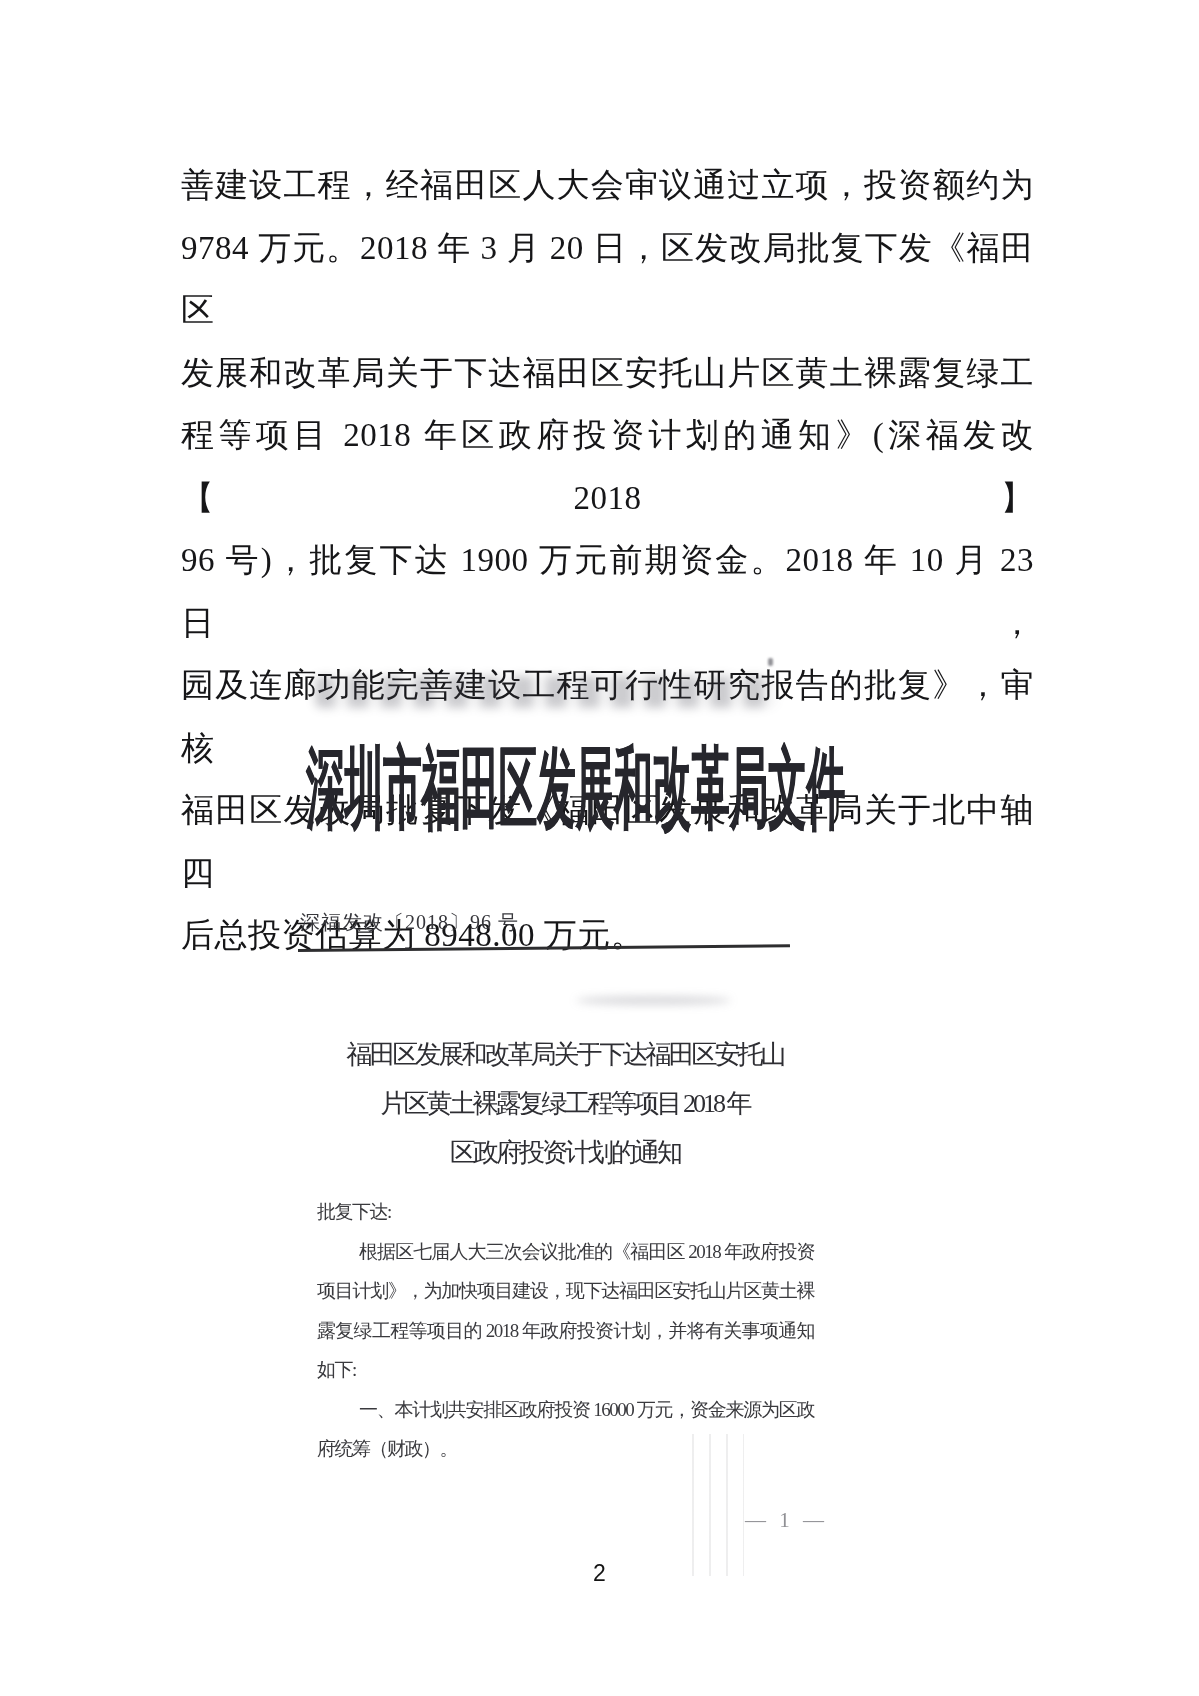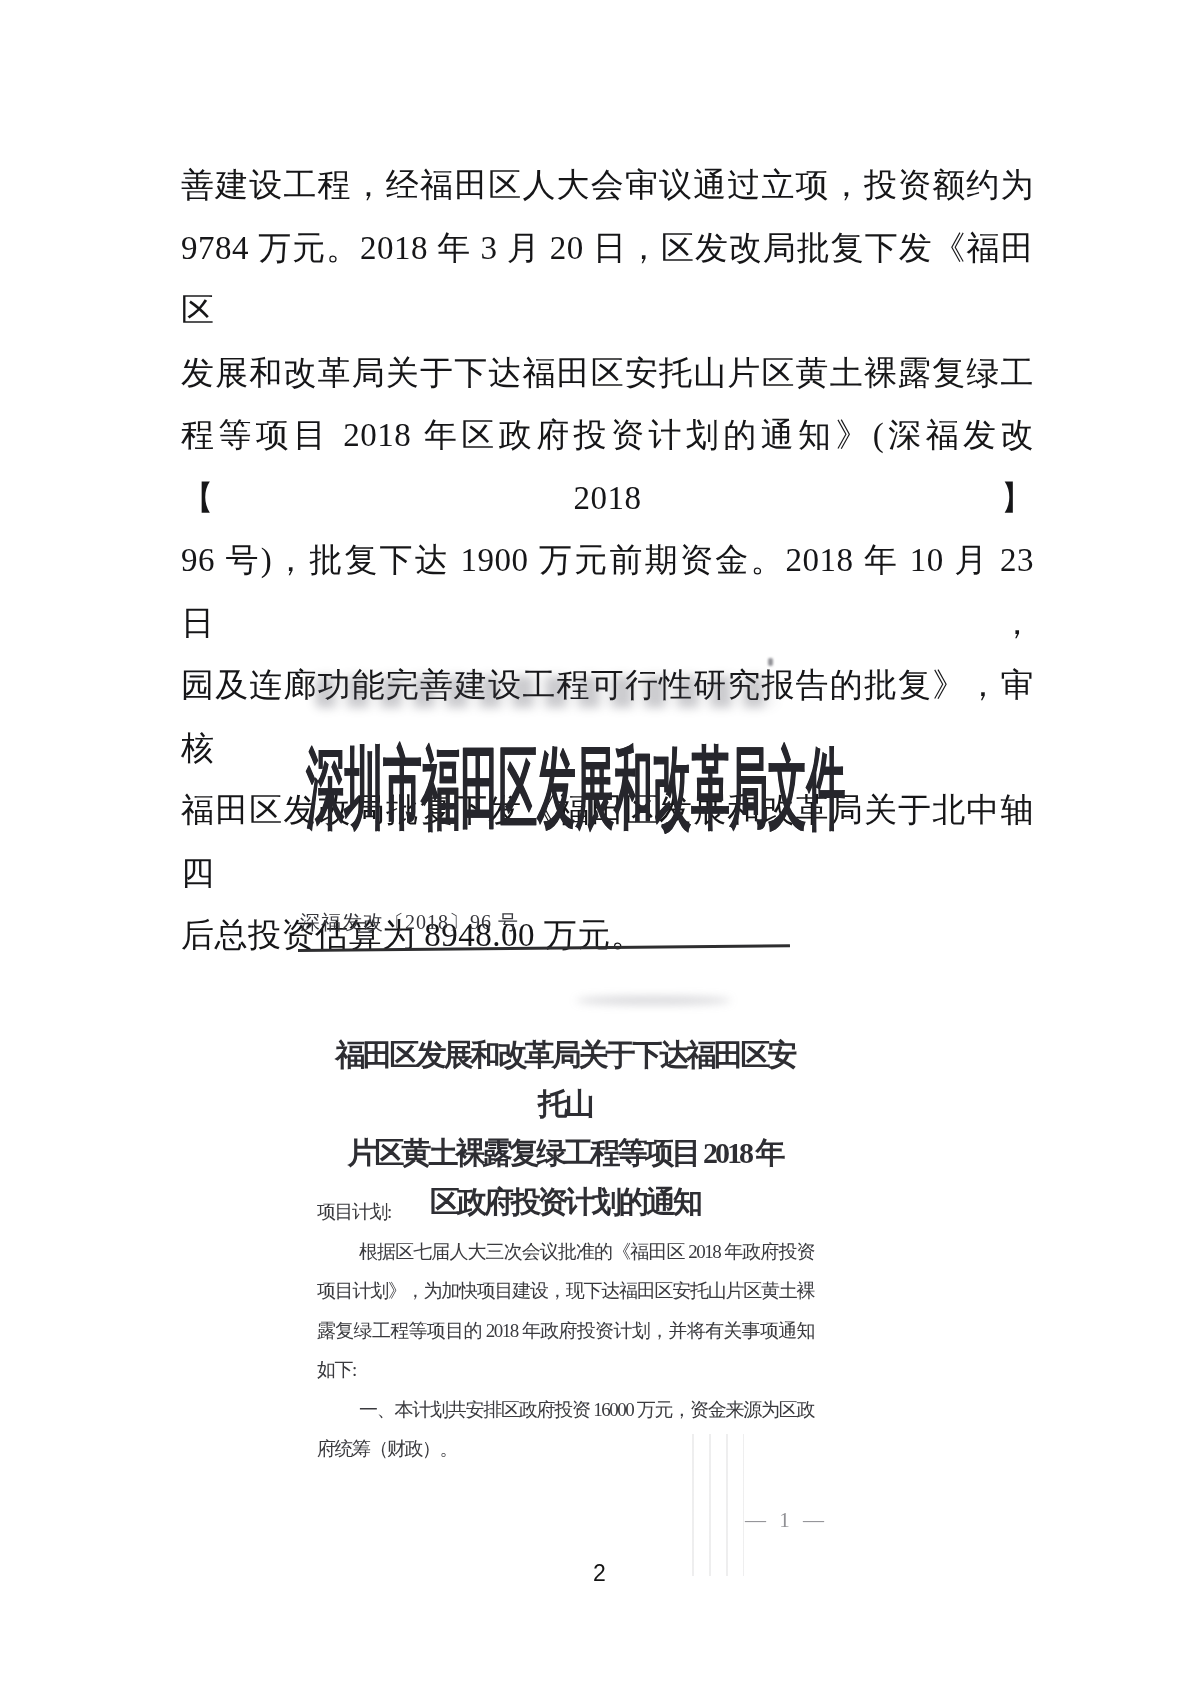--- a/index.html
+++ b/index.html
@@ -50,21 +50,21 @@
   }
 
   .rule {
     position:absolute; left:298px; top:941px; width:492px; height:3px;
     background:#2e2e30;
     transform:rotate(-0.55deg); transform-origin:left center;
   }
 
   .doc-title {
     position:absolute; left:330px; top:1022px; width:470px;
-    text-align:center; font-size:30px; font-weight:bold;
+    text-align:center; font-size:26px; font-weight:normal;
     line-height:49px; color:#2e2e33; letter-spacing:-3px;
   }
 
   .scan-body {
     position:absolute; left:317px; top:1184px; width:497px;
     font-size:19px; line-height:39.5px; color:#3a3a3e;
     letter-spacing:-1.5px;
   }
   .bline { text-align:left; }
   .bline.j { text-align:justify; text-align-last:justify; }
@@ -121,21 +121,21 @@
 
     <div class="smudge-title"></div>
 
     <div class="doc-title">
       <div>福田区发展和改革局关于下达福田区安托山</div>
       <div>片区黄土裸露复绿工程等项目 2018 年</div>
       <div>区政府投资计划的通知</div>
     </div>
 
     <div class="scan-body">
-      <div class="bline">项目计划:</div>
+      <div class="bline">批复下达:</div>
       <div class="bline j ind">根据区七届人大三次会议批准的《福田区 2018 年政府投资</div>
       <div class="bline j">项目计划》，为加快项目建设，现下达福田区安托山片区黄土裸</div>
       <div class="bline j">露复绿工程等项目的 2018 年政府投资计划，并将有关事项通知</div>
       <div class="bline">如下:</div>
       <div class="bline j ind">一、本计划共安排区政府投资 16000 万元，资金来源为区政</div>
       <div class="bline">府统筹（财政）。</div>
     </div>
 
     <div class="page-marker">— 1 —</div>
 

